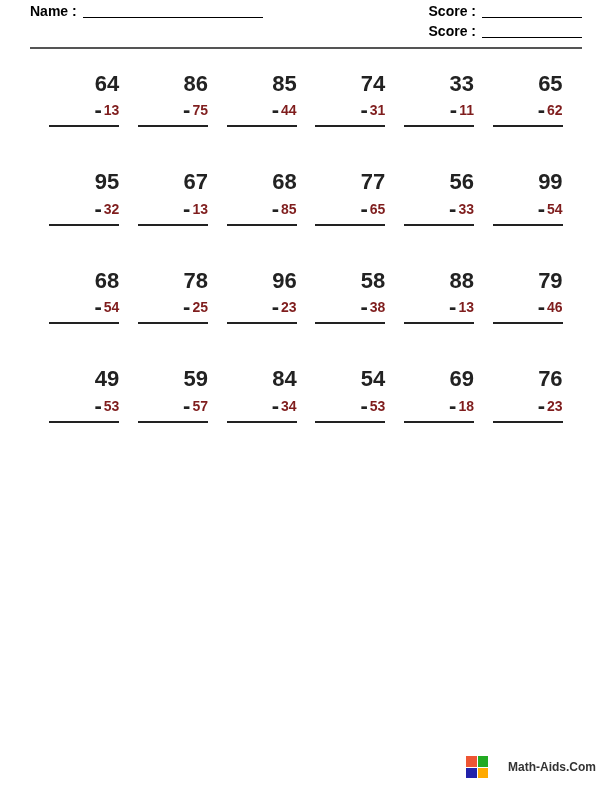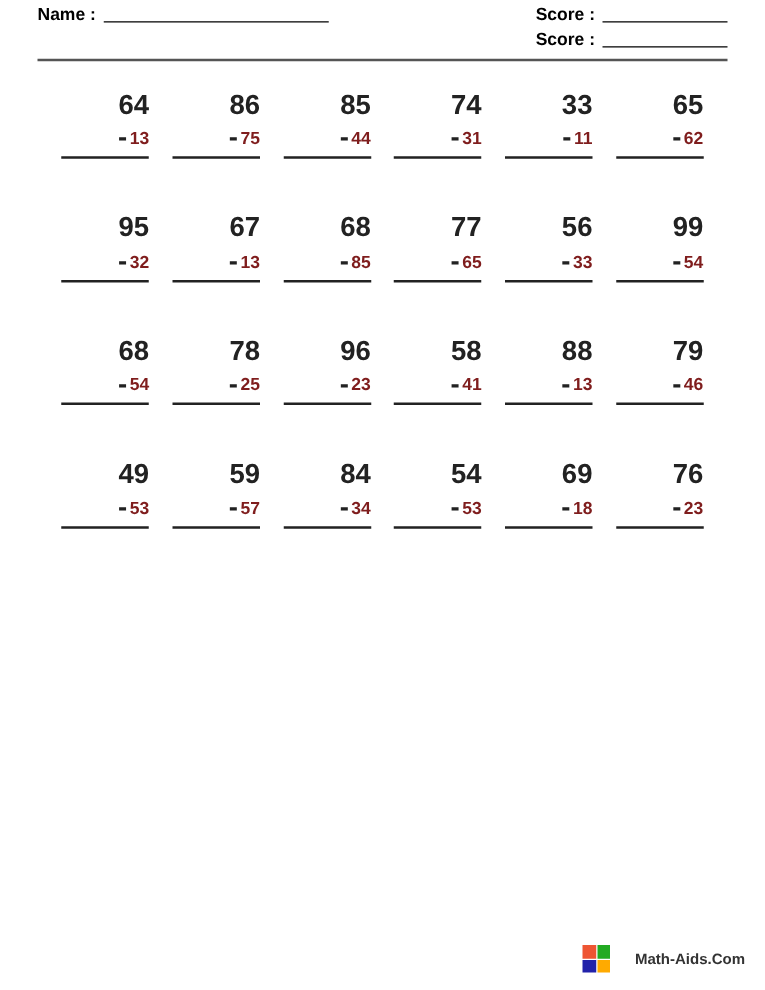--- a/index.html
+++ b/index.html
@@ -296,21 +296,21 @@
           <div class="problem-top">96</div>
           <div class="problem-bottom-row">
             <span class="problem-minus">- </span>
             <span class="problem-bottom">23</span>
           </div>
         </div>
         <div class="problem">
           <div class="problem-top">58</div>
           <div class="problem-bottom-row">
             <span class="problem-minus">- </span>
-            <span class="problem-bottom">41</span>
+            <span class="problem-bottom">38</span>
           </div>
         </div>
         <div class="problem">
           <div class="problem-top">88</div>
           <div class="problem-bottom-row">
             <span class="problem-minus">- </span>
             <span class="problem-bottom">13</span>
           </div>
         </div>
         <div class="problem">

